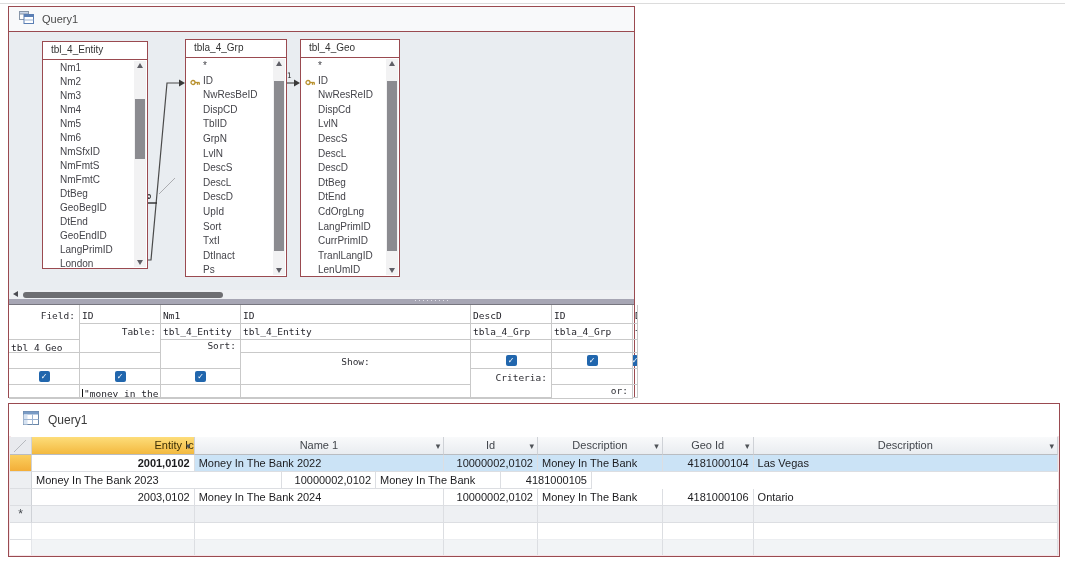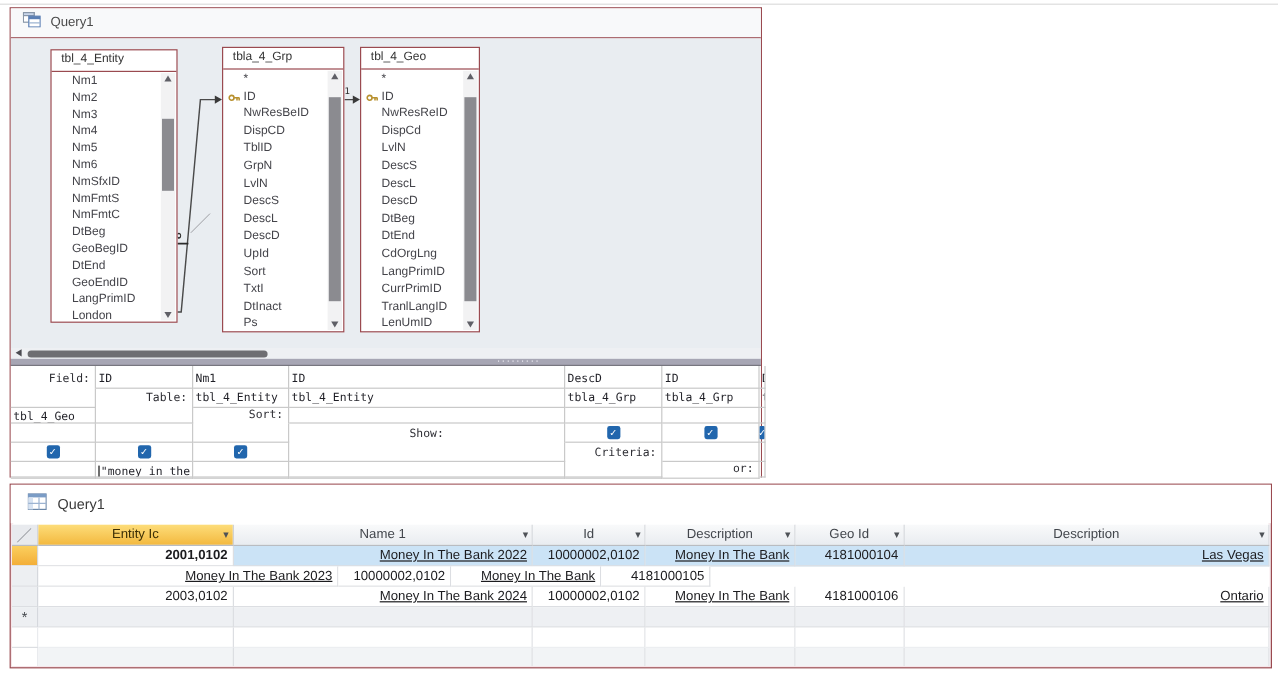--- a/index.html
+++ b/index.html
@@ -73,35 +73,35 @@
         display:flex;align-items:center;justify-content:center;}
   .qchk::after{content:"✓";color:#fff;font-size:8px;line-height:8px;font-family:"DejaVu Sans",sans-serif;}
   .caret{display:inline-block;width:1px;height:10px;background:#111;vertical-align:-2px;margin-right:1px;}
 
   
   .sheet-grid{position:absolute;left:1px;right:1px;top:33px;bottom:1px;overflow:hidden;background:#fff;}
   .srow{display:flex;}
   .hcell{box-sizing:border-box;height:18px;line-height:17px;position:relative;text-align:center;
          font-size:11px;color:#42464c;background:linear-gradient(#f9fafb,#e9ecf0);
          border-right:1px solid #cfd2d7;border-bottom:1px solid #b9bcc1;overflow:hidden;white-space:nowrap;}
-  .hcell.sel{background:linear-gradient(var(--header-gold-top),var(--header-gold-bottom));color:#3c2f05;}
+  .hcell.sel{background:linear-gradient(var(--header-gold-top),var(--header-gold-bottom));color:#3c2f05;text-align:right;}
   .hcell .ddarrow{position:absolute;right:3px;top:0;}
   .ddarrow::after{content:"▾";font-size:9px;color:#4e5257;}
   .corner{box-sizing:border-box;width:22px;height:18px;background:#e8eaee;
           border-right:1px solid #cfd2d7;border-bottom:1px solid #b9bcc1;
           background-image:linear-gradient(135deg,transparent 46%,#b6b9be 46%,#b6b9be 54%,transparent 54%);
           background-size:12px 12px;background-repeat:no-repeat;background-position:4px 3px;}
   .selcell{box-sizing:border-box;width:22px;height:17px;background:#edeff2;
            border-right:1px solid #cfd2d7;border-bottom:1px solid var(--sheet-grid-line);
            text-align:center;line-height:16px;font-size:12px;color:#44484d;}
   .selcell.cur{background:linear-gradient(#fbcf5e,#f3ae38);}
   .dcell{box-sizing:border-box;height:17px;line-height:16px;font-size:11px;color:#1c1c1f;
          padding:0 4px;border-right:1px solid var(--sheet-grid-line);
          border-bottom:1px solid var(--sheet-grid-line);overflow:hidden;white-space:nowrap;background:#fff;}
-  .dcell.alignright{text-align:right;} .dcell.alignleft{text-align:right;text-decoration:underline;}
+  .dcell.alignright{text-align:right;} .dcell.alignleft{text-align:left;}
   .drow.selrow .dcell{background:var(--selection-blue);}
   .drow.selrow .dcell.active{background:#fff;}
   .drow.newrow .dcell{background:#eef0f3;}
   .drow.filler2 .dcell{background:#f2f4f6;border-bottom:none;}
   .drow.filler1 .dcell,.drow.filler2 .dcell{border-bottom-color:#eceef1;}
   .drow.filler1 .selcell,.drow.filler2 .selcell{background:#fff;border-right-color:#e4e6ea;}
 </style>
 </head>
 <body>
 

